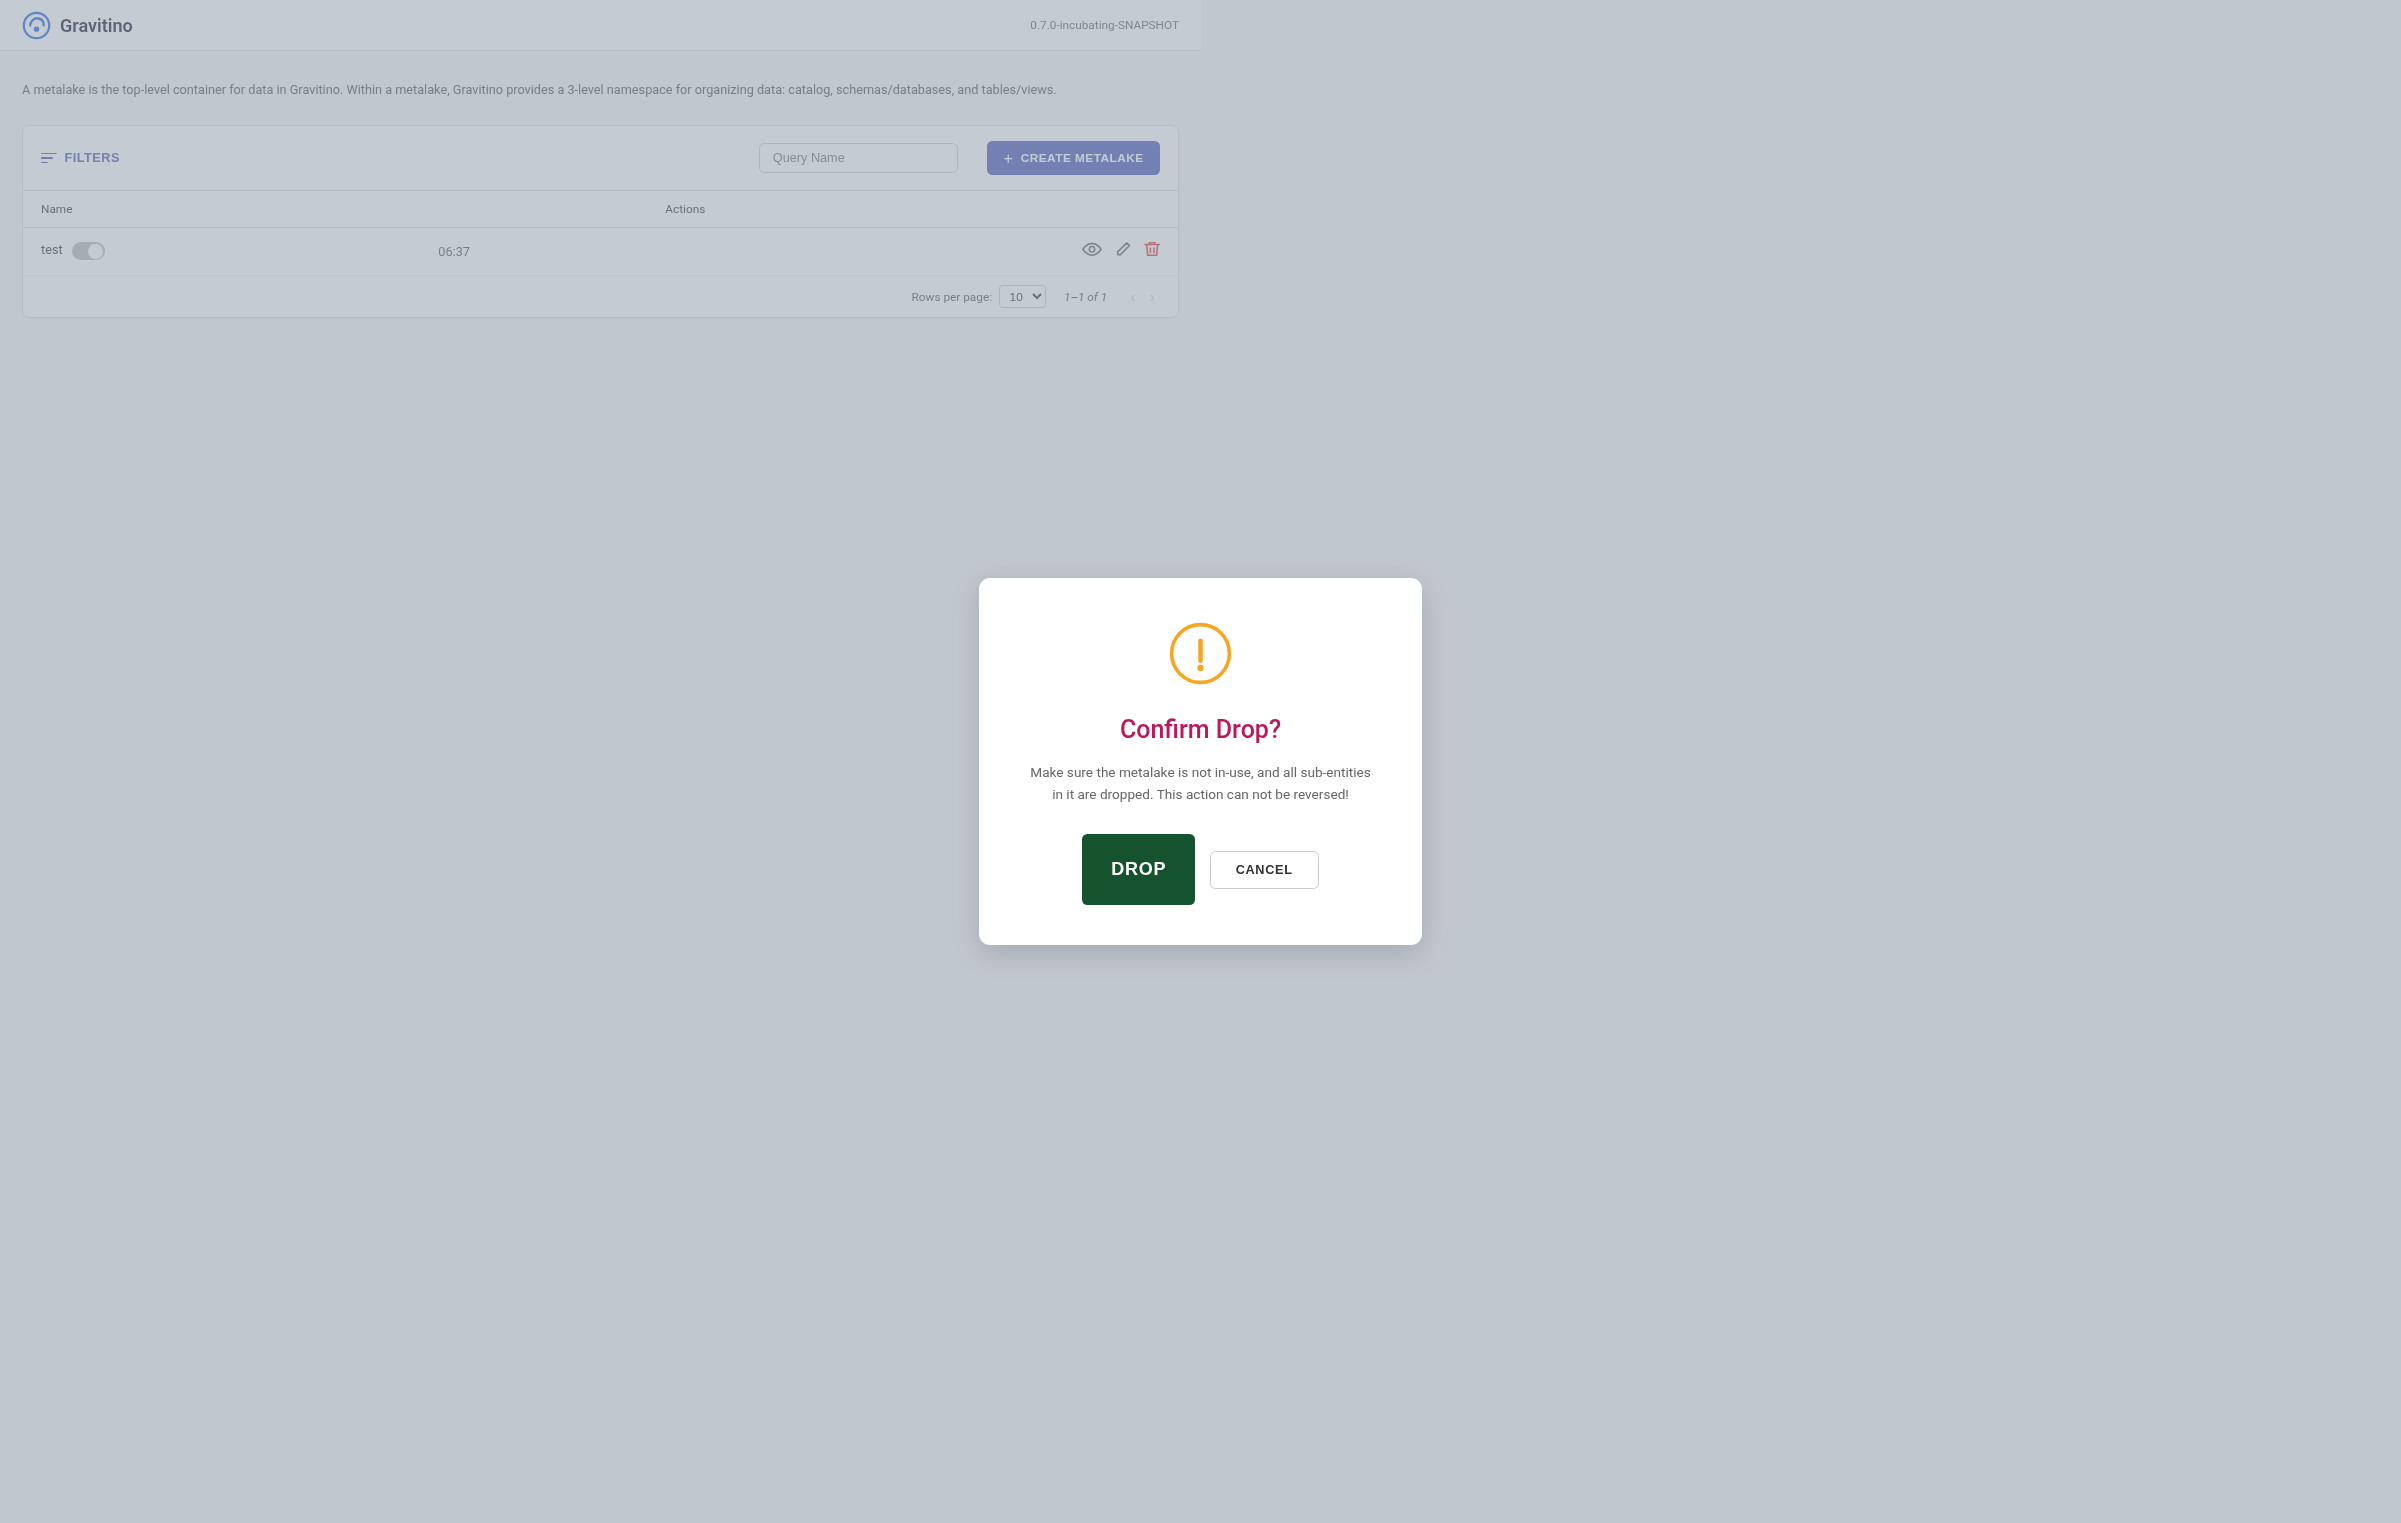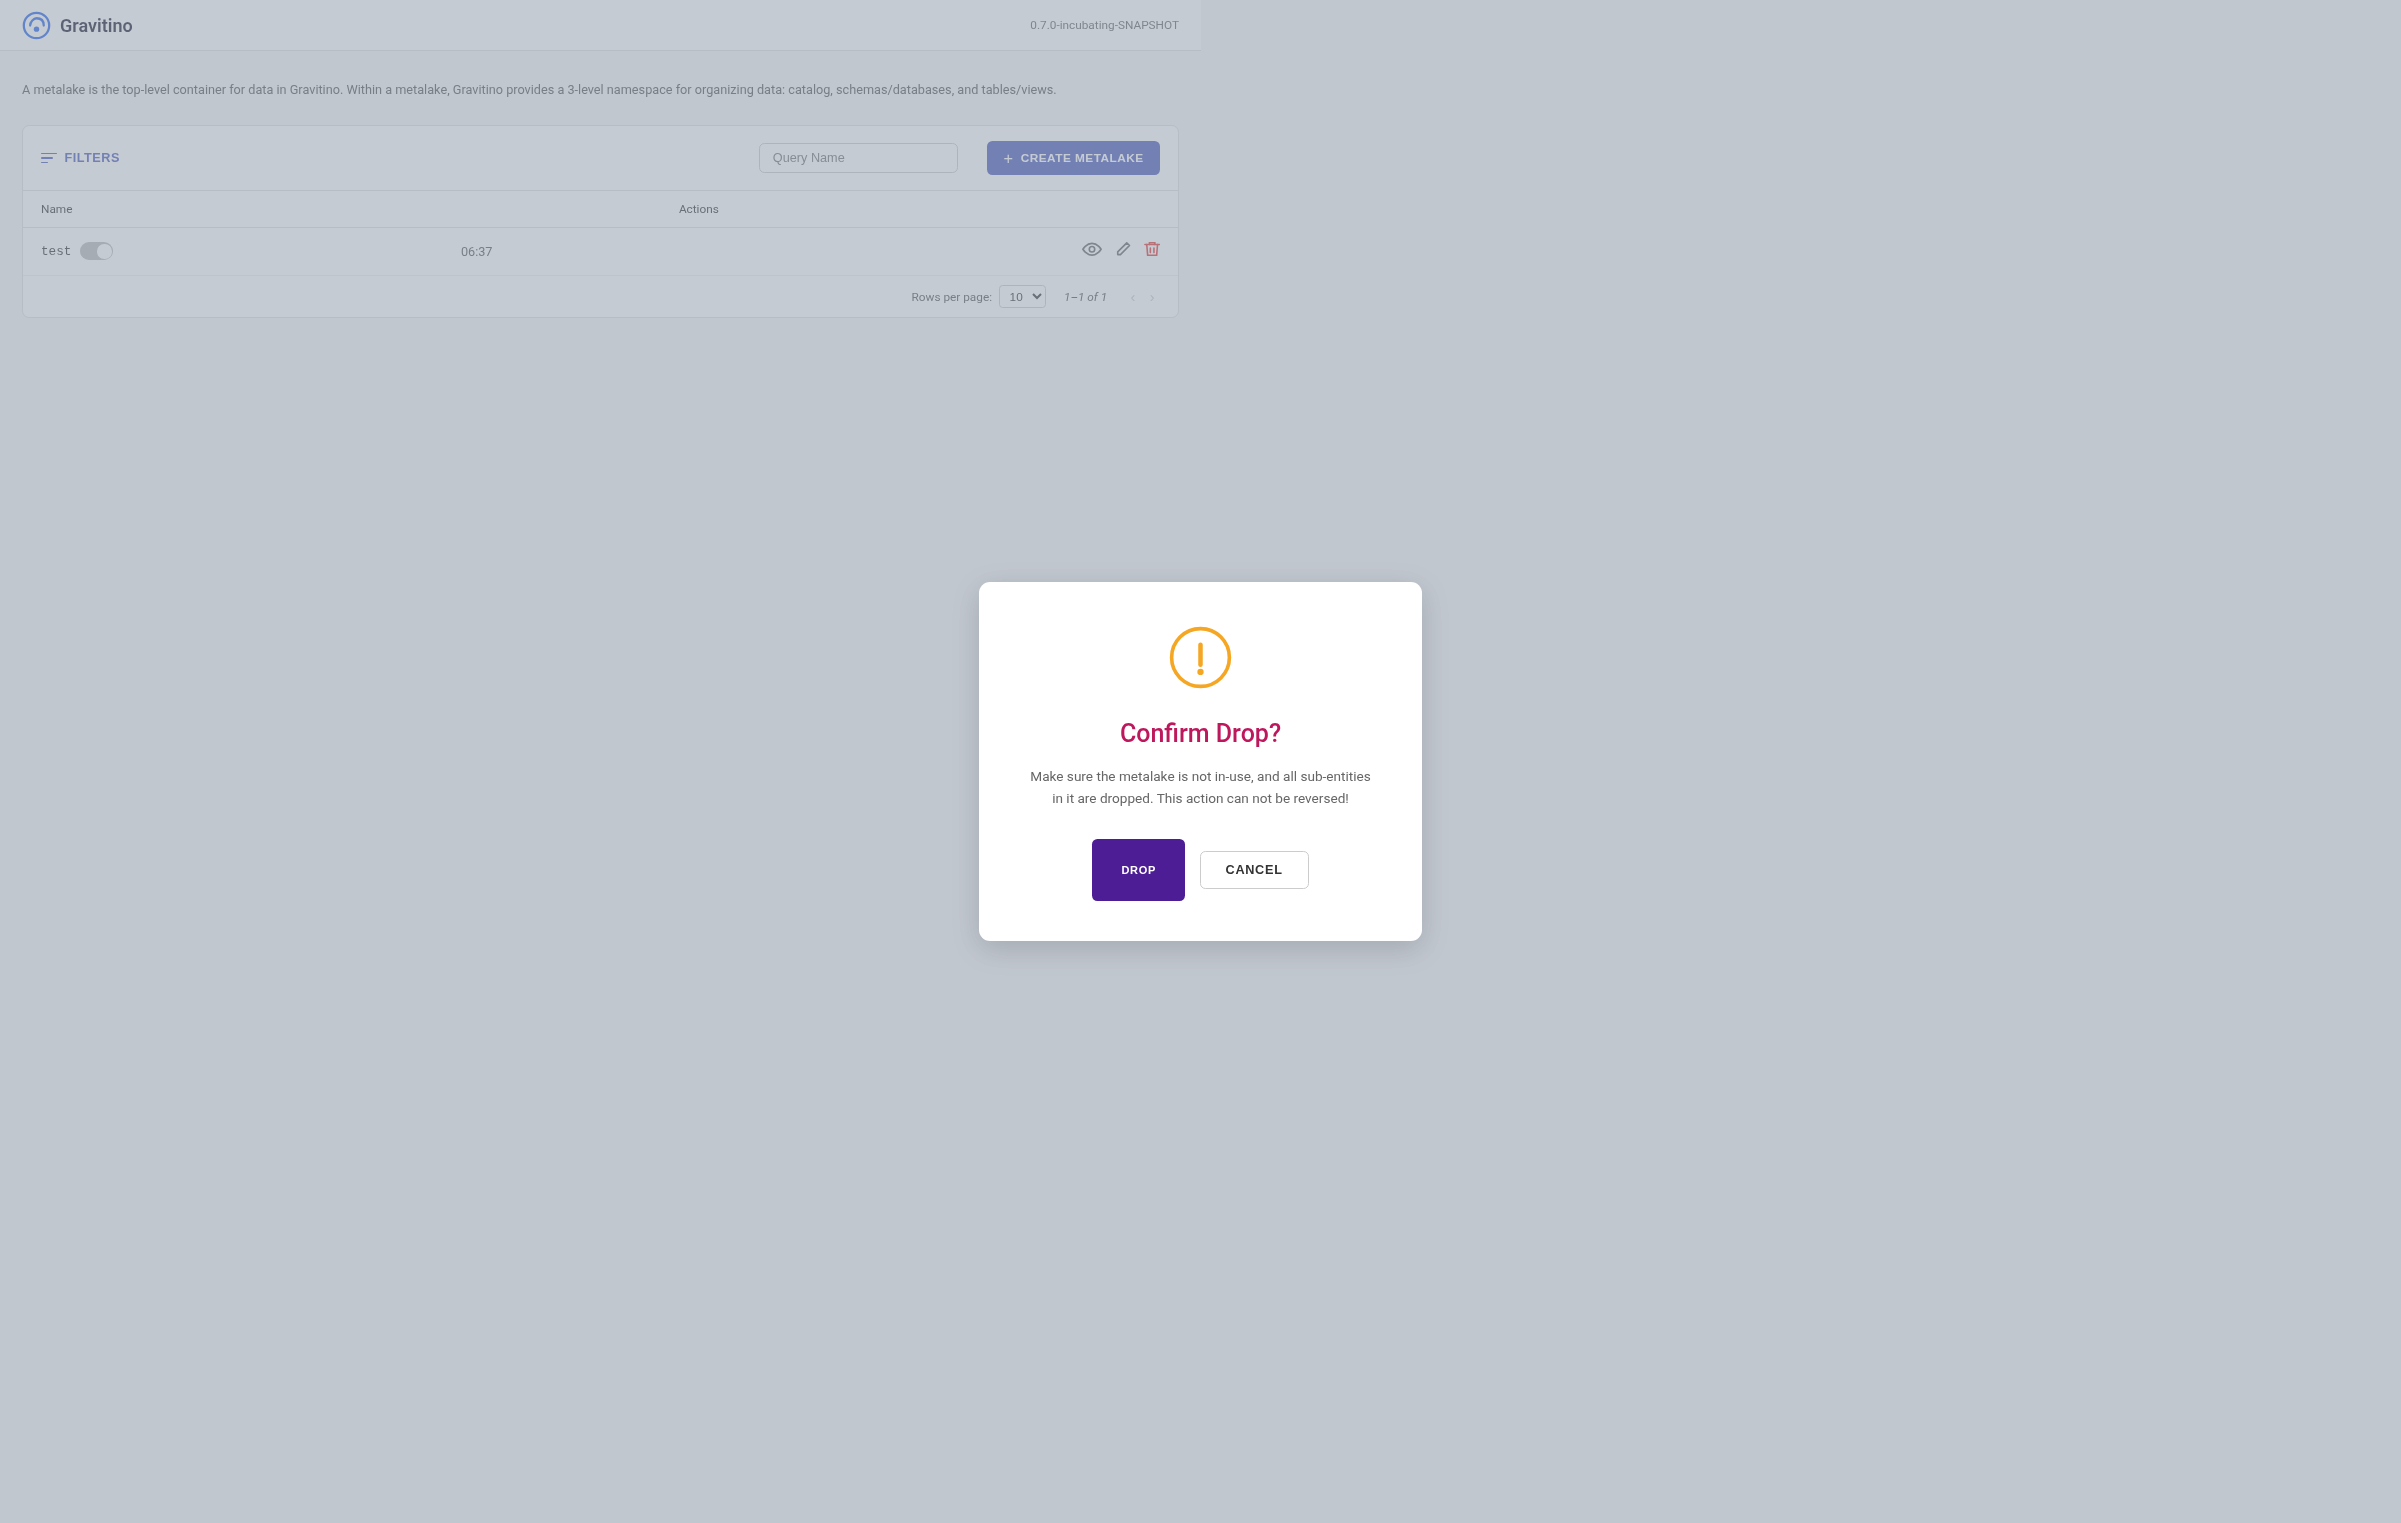--- a/index.html
+++ b/index.html
@@ -186,23 +186,21 @@
     }
 
     tbody td {
       padding: 12.7px 18px;
       font-size: 12.7px;
       color: #333;
     }
 
     .name-cell {
       display: flex;
-      align-items: center;
       gap: 9px;
-      font-family: Liberation Mono, monospace;
     }
 
     .toggle-switch {
       width: 33px;
       height: 18px;
       background: #bbb;
       border-radius: 9px;
       position: relative;
       cursor: pointer;
     }
@@ -338,26 +336,26 @@
     }
 
     .modal-actions {
       display: flex;
       align-items: center;
       justify-content: center;
       gap: 14.5px;
     }
 
     .drop-btn {
-      background: #4c1d95;
+      background: #14532d;
       color: #fff;
       border: none;
       border-radius: 5.4px;
       padding: 25px 29px;
-      font-size: 11px;
+      font-size: 18px;
       font-weight: 700;
       letter-spacing: 0.7px;
       cursor: pointer;
       text-transform: uppercase;
     }
 
     .cancel-btn {
       background: #fff;
       color: #333;
       border: 1.4px solid #ccc;

